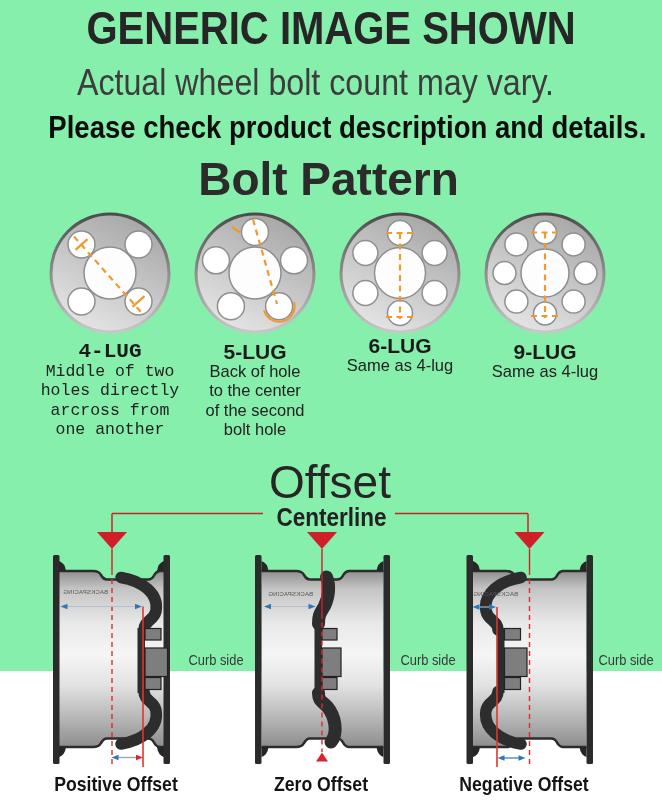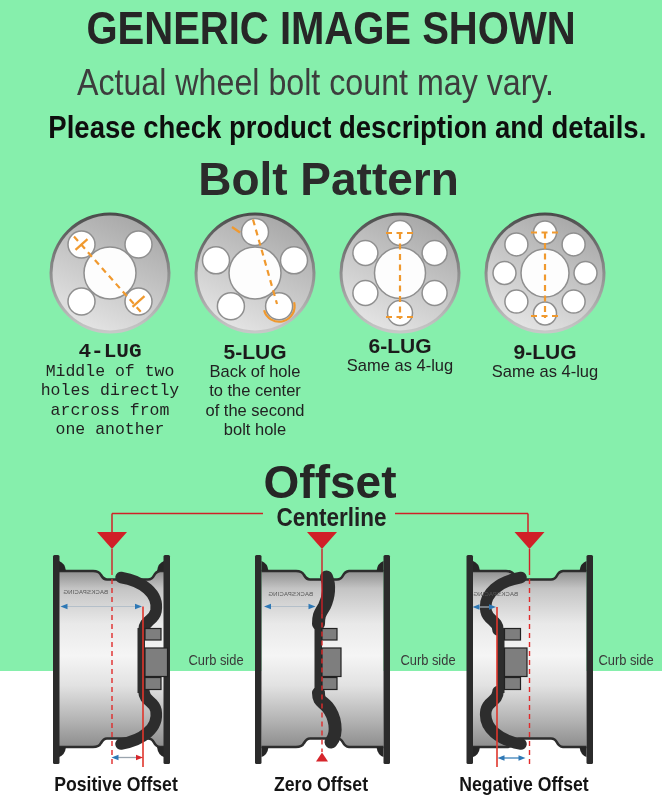--- a/index.html
+++ b/index.html
@@ -7,21 +7,21 @@
   #canvas { position:relative; width:662px; height:671px; background:#86efac; }
   .abs { position:absolute; }
   .ctr { text-align:center; }
   .title { left:0; width:662px; top:5px; font-size:46px; line-height:46px; font-weight:bold; color:#262626; white-space:nowrap; transform:scaleX(0.87); }
   .subtitle { left:0; width:631px; top:64px; font-size:37px; line-height:38px; font-weight:normal; color:#3d3d3d; white-space:nowrap; transform:scaleX(0.87); }
   .note { left:2px; width:662px; top:111px; font-size:32px; line-height:33px; font-weight:bold; color:#0e0e0e; white-space:nowrap; transform:scaleX(0.86); }
   .bolt-heading { left:4px; width:649px; top:156px; font-size:46px; line-height:47px; font-weight:bold; color:#2b2b2b; }
   .lug-col { width:150px; text-align:center; }
   .lug-label { font-size:21px; line-height:19px; font-weight:bold; color:#1b1b1b; }
   .lug-desc { font-size:17px; line-height:19.4px; color:#222; margin-top:1px; transform:scaleX(0.97); }
-  .offset-heading { left:0; width:660px; top:459px; font-size:46px; line-height:46px; font-weight:bold; color:#262626; }
+  .offset-heading { left:0; width:660px; top:459px; font-size:46px; line-height:46px; font-weight:normal; color:#262626; }
   .centerline-label { left:0; width:663px; top:505px; font-size:25px; line-height:25px; font-weight:bold; color:#222; transform:scaleX(0.9); }
   .curb { font-size:14px; color:#3a3a3a; transform:translateX(-50%) scaleX(0.92); white-space:nowrap; }
   .offset-label { font-size:21px; font-weight:bold; color:#141414; transform:translateX(-50%) scaleX(0.84); white-space:nowrap; }
   .mirror-label { font-size:6px; letter-spacing:0.2px; color:#555; transform:scaleX(-1); white-space:nowrap; }
 </style>
 </head>
 <body>
 
 <div id="canvas">
 

